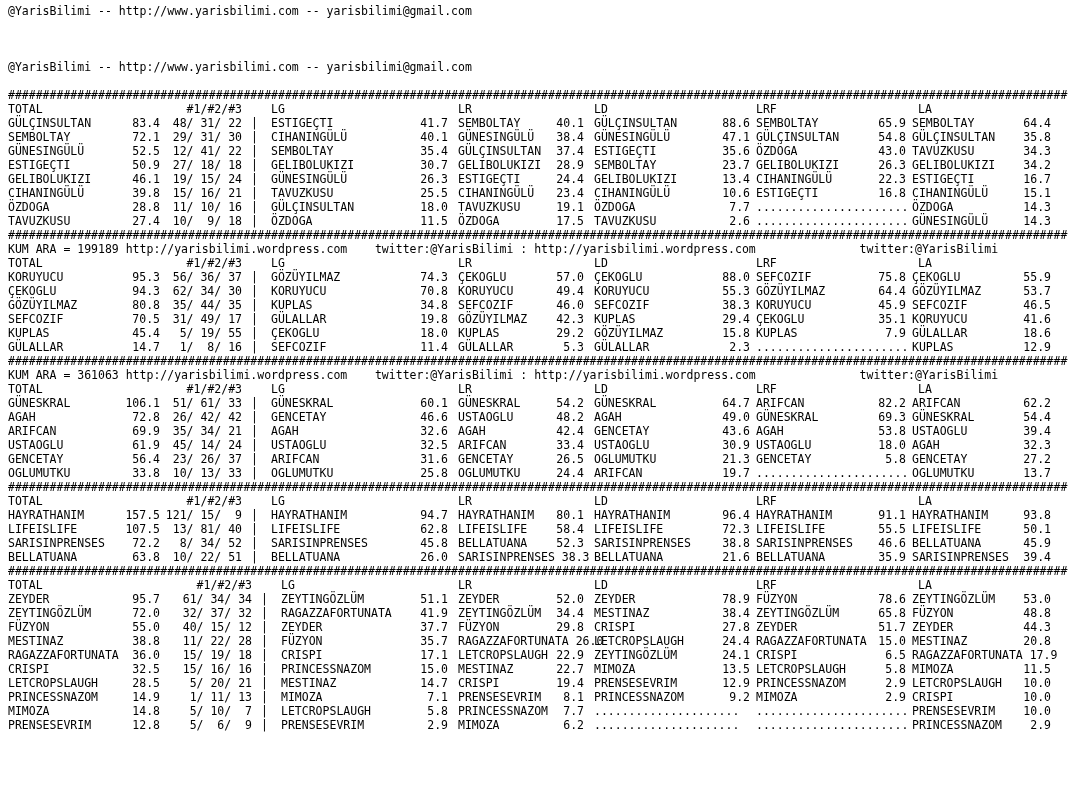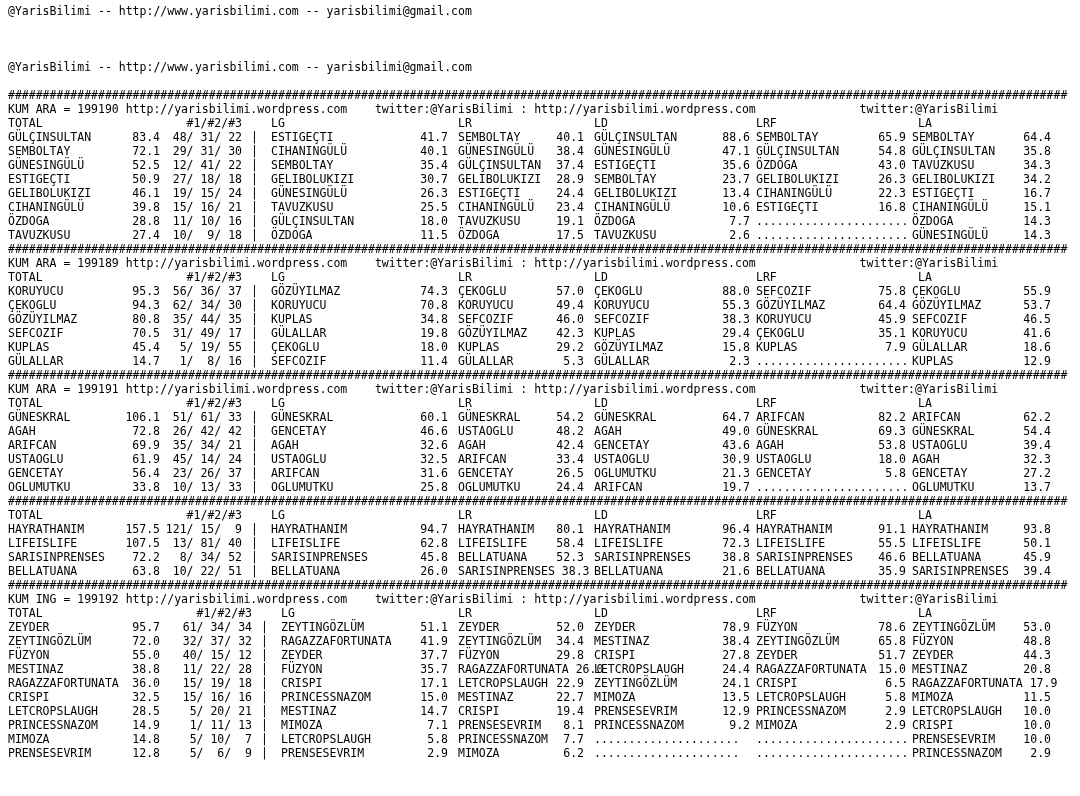--- a/index.html
+++ b/index.html
@@ -33,56 +33,54 @@
 
 <div class="doc">
   <div class="line">@YarisBilimi -- http://www.yarisbilimi.com -- yarisbilimi@gmail.com</div>
   <div class="line"></div>
   <div class="line"></div>
   <div class="line"></div>
   <div class="line">@YarisBilimi -- http://www.yarisbilimi.com -- yarisbilimi@gmail.com</div>
   <div class="line"></div>
   <div id="sections">
       <div class="line">#########################################################################################################################################################</div>
-      <div class="line"><span style="left: 8px;">KUM ARA = 199190 http://yarisbilimi.wordpress.com    twitter:@YarisBilimi : http://yarisbilimi.wordpress.com               twitter:@YarisBilimi</span></div>
       <div class="line"><span style="left: 8px;">TOTAL</span><span style="right: 838px;">#1/#2/#3</span><span style="left: 271px;">LG</span><span style="left: 458px;">LR</span><span style="left: 594px;">LD</span><span style="left: 756px;">LRF</span><span style="left: 918px;">LA</span></div>
       <div class="line"><span style="left: 8px;">GÜLÇINSULTAN</span><span style="right: 920px;">83.4</span><span style="right: 838px;">48/ 31/ 22</span><span style="left: 251px;">|</span><span style="left: 271px;">ESTIGEÇTI</span><span style="right: 632px;">41.7</span><span style="left: 458px;">SEMBOLTAY</span><span style="right: 496px;">40.1</span><span style="left: 594px;">GÜLÇINSULTAN</span><span style="right: 330px;">88.6</span><span style="left: 756px;">SEMBOLTAY</span><span style="right: 174px;">65.9</span><span style="left: 912px;">SEMBOLTAY</span><span style="right: 29px;">64.4</span></div>
       <div class="line"><span style="left: 8px;">SEMBOLTAY</span><span style="right: 920px;">72.1</span><span style="right: 838px;">29/ 31/ 30</span><span style="left: 251px;">|</span><span style="left: 271px;">CIHANINGÜLÜ</span><span style="right: 632px;">40.1</span><span style="left: 458px;">GÜNESINGÜLÜ</span><span style="right: 496px;">38.4</span><span style="left: 594px;">GÜNESINGÜLÜ</span><span style="right: 330px;">47.1</span><span style="left: 756px;">GÜLÇINSULTAN</span><span style="right: 174px;">54.8</span><span style="left: 912px;">GÜLÇINSULTAN</span><span style="right: 29px;">35.8</span></div>
       <div class="line"><span style="left: 8px;">GÜNESINGÜLÜ</span><span style="right: 920px;">52.5</span><span style="right: 838px;">12/ 41/ 22</span><span style="left: 251px;">|</span><span style="left: 271px;">SEMBOLTAY</span><span style="right: 632px;">35.4</span><span style="left: 458px;">GÜLÇINSULTAN</span><span style="right: 496px;">37.4</span><span style="left: 594px;">ESTIGEÇTI</span><span style="right: 330px;">35.6</span><span style="left: 756px;">ÖZDOGA</span><span style="right: 174px;">43.0</span><span style="left: 912px;">TAVUZKUSU</span><span style="right: 29px;">34.3</span></div>
       <div class="line"><span style="left: 8px;">ESTIGEÇTI</span><span style="right: 920px;">50.9</span><span style="right: 838px;">27/ 18/ 18</span><span style="left: 251px;">|</span><span style="left: 271px;">GELIBOLUKIZI</span><span style="right: 632px;">30.7</span><span style="left: 458px;">GELIBOLUKIZI</span><span style="right: 496px;">28.9</span><span style="left: 594px;">SEMBOLTAY</span><span style="right: 330px;">23.7</span><span style="left: 756px;">GELIBOLUKIZI</span><span style="right: 174px;">26.3</span><span style="left: 912px;">GELIBOLUKIZI</span><span style="right: 29px;">34.2</span></div>
       <div class="line"><span style="left: 8px;">GELIBOLUKIZI</span><span style="right: 920px;">46.1</span><span style="right: 838px;">19/ 15/ 24</span><span style="left: 251px;">|</span><span style="left: 271px;">GÜNESINGÜLÜ</span><span style="right: 632px;">26.3</span><span style="left: 458px;">ESTIGEÇTI</span><span style="right: 496px;">24.4</span><span style="left: 594px;">GELIBOLUKIZI</span><span style="right: 330px;">13.4</span><span style="left: 756px;">CIHANINGÜLÜ</span><span style="right: 174px;">22.3</span><span style="left: 912px;">ESTIGEÇTI</span><span style="right: 29px;">16.7</span></div>
       <div class="line"><span style="left: 8px;">CIHANINGÜLÜ</span><span style="right: 920px;">39.8</span><span style="right: 838px;">15/ 16/ 21</span><span style="left: 251px;">|</span><span style="left: 271px;">TAVUZKUSU</span><span style="right: 632px;">25.5</span><span style="left: 458px;">CIHANINGÜLÜ</span><span style="right: 496px;">23.4</span><span style="left: 594px;">CIHANINGÜLÜ</span><span style="right: 330px;">10.6</span><span style="left: 756px;">ESTIGEÇTI</span><span style="right: 174px;">16.8</span><span style="left: 912px;">CIHANINGÜLÜ</span><span style="right: 29px;">15.1</span></div>
       <div class="line"><span style="left: 8px;">ÖZDOGA</span><span style="right: 920px;">28.8</span><span style="right: 838px;">11/ 10/ 16</span><span style="left: 251px;">|</span><span style="left: 271px;">GÜLÇINSULTAN</span><span style="right: 632px;">18.0</span><span style="left: 458px;">TAVUZKUSU</span><span style="right: 496px;">19.1</span><span style="left: 594px;">ÖZDOGA</span><span style="right: 330px;">7.7</span><span style="left: 756px;">......................</span><span style="left: 912px;">ÖZDOGA</span><span style="right: 29px;">14.3</span></div>
       <div class="line"><span style="left: 8px;">TAVUZKUSU</span><span style="right: 920px;">27.4</span><span style="right: 838px;">10/  9/ 18</span><span style="left: 251px;">|</span><span style="left: 271px;">ÖZDOGA</span><span style="right: 632px;">11.5</span><span style="left: 458px;">ÖZDOGA</span><span style="right: 496px;">17.5</span><span style="left: 594px;">TAVUZKUSU</span><span style="right: 330px;">2.6</span><span style="left: 756px;">......................</span><span style="left: 912px;">GÜNESINGÜLÜ</span><span style="right: 29px;">14.3</span></div>
       <div class="line">#########################################################################################################################################################</div>
       <div class="line"><span style="left: 8px;">KUM ARA = 199189 http://yarisbilimi.wordpress.com    twitter:@YarisBilimi : http://yarisbilimi.wordpress.com               twitter:@YarisBilimi</span></div>
       <div class="line"><span style="left: 8px;">TOTAL</span><span style="right: 838px;">#1/#2/#3</span><span style="left: 271px;">LG</span><span style="left: 458px;">LR</span><span style="left: 594px;">LD</span><span style="left: 756px;">LRF</span><span style="left: 918px;">LA</span></div>
       <div class="line"><span style="left: 8px;">KORUYUCU</span><span style="right: 920px;">95.3</span><span style="right: 838px;">56/ 36/ 37</span><span style="left: 251px;">|</span><span style="left: 271px;">GÖZÜYILMAZ</span><span style="right: 632px;">74.3</span><span style="left: 458px;">ÇEKOGLU</span><span style="right: 496px;">57.0</span><span style="left: 594px;">ÇEKOGLU</span><span style="right: 330px;">88.0</span><span style="left: 756px;">SEFCOZIF</span><span style="right: 174px;">75.8</span><span style="left: 912px;">ÇEKOGLU</span><span style="right: 29px;">55.9</span></div>
       <div class="line"><span style="left: 8px;">ÇEKOGLU</span><span style="right: 920px;">94.3</span><span style="right: 838px;">62/ 34/ 30</span><span style="left: 251px;">|</span><span style="left: 271px;">KORUYUCU</span><span style="right: 632px;">70.8</span><span style="left: 458px;">KORUYUCU</span><span style="right: 496px;">49.4</span><span style="left: 594px;">KORUYUCU</span><span style="right: 330px;">55.3</span><span style="left: 756px;">GÖZÜYILMAZ</span><span style="right: 174px;">64.4</span><span style="left: 912px;">GÖZÜYILMAZ</span><span style="right: 29px;">53.7</span></div>
       <div class="line"><span style="left: 8px;">GÖZÜYILMAZ</span><span style="right: 920px;">80.8</span><span style="right: 838px;">35/ 44/ 35</span><span style="left: 251px;">|</span><span style="left: 271px;">KUPLAS</span><span style="right: 632px;">34.8</span><span style="left: 458px;">SEFCOZIF</span><span style="right: 496px;">46.0</span><span style="left: 594px;">SEFCOZIF</span><span style="right: 330px;">38.3</span><span style="left: 756px;">KORUYUCU</span><span style="right: 174px;">45.9</span><span style="left: 912px;">SEFCOZIF</span><span style="right: 29px;">46.5</span></div>
       <div class="line"><span style="left: 8px;">SEFCOZIF</span><span style="right: 920px;">70.5</span><span style="right: 838px;">31/ 49/ 17</span><span style="left: 251px;">|</span><span style="left: 271px;">GÜLALLAR</span><span style="right: 632px;">19.8</span><span style="left: 458px;">GÖZÜYILMAZ</span><span style="right: 496px;">42.3</span><span style="left: 594px;">KUPLAS</span><span style="right: 330px;">29.4</span><span style="left: 756px;">ÇEKOGLU</span><span style="right: 174px;">35.1</span><span style="left: 912px;">KORUYUCU</span><span style="right: 29px;">41.6</span></div>
       <div class="line"><span style="left: 8px;">KUPLAS</span><span style="right: 920px;">45.4</span><span style="right: 838px;"> 5/ 19/ 55</span><span style="left: 251px;">|</span><span style="left: 271px;">ÇEKOGLU</span><span style="right: 632px;">18.0</span><span style="left: 458px;">KUPLAS</span><span style="right: 496px;">29.2</span><span style="left: 594px;">GÖZÜYILMAZ</span><span style="right: 330px;">15.8</span><span style="left: 756px;">KUPLAS</span><span style="right: 174px;">7.9</span><span style="left: 912px;">GÜLALLAR</span><span style="right: 29px;">18.6</span></div>
       <div class="line"><span style="left: 8px;">GÜLALLAR</span><span style="right: 920px;">14.7</span><span style="right: 838px;"> 1/  8/ 16</span><span style="left: 251px;">|</span><span style="left: 271px;">SEFCOZIF</span><span style="right: 632px;">11.4</span><span style="left: 458px;">GÜLALLAR</span><span style="right: 496px;">5.3</span><span style="left: 594px;">GÜLALLAR</span><span style="right: 330px;">2.3</span><span style="left: 756px;">......................</span><span style="left: 912px;">KUPLAS</span><span style="right: 29px;">12.9</span></div>
       <div class="line">#########################################################################################################################################################</div>
-      <div class="line"><span style="left: 8px;">KUM ARA = 199191 http://yarisbilimi.wordpress.com    twitter:@YarisBilimi : http://yarisbilimi.wordpress.com               twitter:@YarisBilimi</span></div>
+      <div class="line"><span style="left: 8px;">KUM ARA = 361063 http://yarisbilimi.wordpress.com    twitter:@YarisBilimi : http://yarisbilimi.wordpress.com               twitter:@YarisBilimi</span></div>
       <div class="line"><span style="left: 8px;">TOTAL</span><span style="right: 838px;">#1/#2/#3</span><span style="left: 271px;">LG</span><span style="left: 458px;">LR</span><span style="left: 594px;">LD</span><span style="left: 756px;">LRF</span><span style="left: 918px;">LA</span></div>
       <div class="line"><span style="left: 8px;">GÜNESKRAL</span><span style="right: 920px;">106.1</span><span style="right: 838px;">51/ 61/ 33</span><span style="left: 251px;">|</span><span style="left: 271px;">GÜNESKRAL</span><span style="right: 632px;">60.1</span><span style="left: 458px;">GÜNESKRAL</span><span style="right: 496px;">54.2</span><span style="left: 594px;">GÜNESKRAL</span><span style="right: 330px;">64.7</span><span style="left: 756px;">ARIFCAN</span><span style="right: 174px;">82.2</span><span style="left: 912px;">ARIFCAN</span><span style="right: 29px;">62.2</span></div>
       <div class="line"><span style="left: 8px;">AGAH</span><span style="right: 920px;">72.8</span><span style="right: 838px;">26/ 42/ 42</span><span style="left: 251px;">|</span><span style="left: 271px;">GENCETAY</span><span style="right: 632px;">46.6</span><span style="left: 458px;">USTAOGLU</span><span style="right: 496px;">48.2</span><span style="left: 594px;">AGAH</span><span style="right: 330px;">49.0</span><span style="left: 756px;">GÜNESKRAL</span><span style="right: 174px;">69.3</span><span style="left: 912px;">GÜNESKRAL</span><span style="right: 29px;">54.4</span></div>
       <div class="line"><span style="left: 8px;">ARIFCAN</span><span style="right: 920px;">69.9</span><span style="right: 838px;">35/ 34/ 21</span><span style="left: 251px;">|</span><span style="left: 271px;">AGAH</span><span style="right: 632px;">32.6</span><span style="left: 458px;">AGAH</span><span style="right: 496px;">42.4</span><span style="left: 594px;">GENCETAY</span><span style="right: 330px;">43.6</span><span style="left: 756px;">AGAH</span><span style="right: 174px;">53.8</span><span style="left: 912px;">USTAOGLU</span><span style="right: 29px;">39.4</span></div>
       <div class="line"><span style="left: 8px;">USTAOGLU</span><span style="right: 920px;">61.9</span><span style="right: 838px;">45/ 14/ 24</span><span style="left: 251px;">|</span><span style="left: 271px;">USTAOGLU</span><span style="right: 632px;">32.5</span><span style="left: 458px;">ARIFCAN</span><span style="right: 496px;">33.4</span><span style="left: 594px;">USTAOGLU</span><span style="right: 330px;">30.9</span><span style="left: 756px;">USTAOGLU</span><span style="right: 174px;">18.0</span><span style="left: 912px;">AGAH</span><span style="right: 29px;">32.3</span></div>
       <div class="line"><span style="left: 8px;">GENCETAY</span><span style="right: 920px;">56.4</span><span style="right: 838px;">23/ 26/ 37</span><span style="left: 251px;">|</span><span style="left: 271px;">ARIFCAN</span><span style="right: 632px;">31.6</span><span style="left: 458px;">GENCETAY</span><span style="right: 496px;">26.5</span><span style="left: 594px;">OGLUMUTKU</span><span style="right: 330px;">21.3</span><span style="left: 756px;">GENCETAY</span><span style="right: 174px;">5.8</span><span style="left: 912px;">GENCETAY</span><span style="right: 29px;">27.2</span></div>
       <div class="line"><span style="left: 8px;">OGLUMUTKU</span><span style="right: 920px;">33.8</span><span style="right: 838px;">10/ 13/ 33</span><span style="left: 251px;">|</span><span style="left: 271px;">OGLUMUTKU</span><span style="right: 632px;">25.8</span><span style="left: 458px;">OGLUMUTKU</span><span style="right: 496px;">24.4</span><span style="left: 594px;">ARIFCAN</span><span style="right: 330px;">19.7</span><span style="left: 756px;">......................</span><span style="left: 912px;">OGLUMUTKU</span><span style="right: 29px;">13.7</span></div>
       <div class="line">#########################################################################################################################################################</div>
       <div class="line"><span style="left: 8px;">TOTAL</span><span style="right: 838px;">#1/#2/#3</span><span style="left: 271px;">LG</span><span style="left: 458px;">LR</span><span style="left: 594px;">LD</span><span style="left: 756px;">LRF</span><span style="left: 918px;">LA</span></div>
       <div class="line"><span style="left: 8px;">HAYRATHANIM</span><span style="right: 920px;">157.5</span><span style="right: 838px;">121/ 15/  9</span><span style="left: 251px;">|</span><span style="left: 271px;">HAYRATHANIM</span><span style="right: 632px;">94.7</span><span style="left: 458px;">HAYRATHANIM</span><span style="right: 496px;">80.1</span><span style="left: 594px;">HAYRATHANIM</span><span style="right: 330px;">96.4</span><span style="left: 756px;">HAYRATHANIM</span><span style="right: 174px;">91.1</span><span style="left: 912px;">HAYRATHANIM</span><span style="right: 29px;">93.8</span></div>
       <div class="line"><span style="left: 8px;">LIFEISLIFE</span><span style="right: 920px;">107.5</span><span style="right: 838px;">13/ 81/ 40</span><span style="left: 251px;">|</span><span style="left: 271px;">LIFEISLIFE</span><span style="right: 632px;">62.8</span><span style="left: 458px;">LIFEISLIFE</span><span style="right: 496px;">58.4</span><span style="left: 594px;">LIFEISLIFE</span><span style="right: 330px;">72.3</span><span style="left: 756px;">LIFEISLIFE</span><span style="right: 174px;">55.5</span><span style="left: 912px;">LIFEISLIFE</span><span style="right: 29px;">50.1</span></div>
       <div class="line"><span style="left: 8px;">SARISINPRENSES</span><span style="right: 920px;">72.2</span><span style="right: 838px;"> 8/ 34/ 52</span><span style="left: 251px;">|</span><span style="left: 271px;">SARISINPRENSES</span><span style="right: 632px;">45.8</span><span style="left: 458px;">BELLATUANA</span><span style="right: 496px;">52.3</span><span style="left: 594px;">SARISINPRENSES</span><span style="right: 330px;">38.8</span><span style="left: 756px;">SARISINPRENSES</span><span style="right: 174px;">46.6</span><span style="left: 912px;">BELLATUANA</span><span style="right: 29px;">45.9</span></div>
       <div class="line"><span style="left: 8px;">BELLATUANA</span><span style="right: 920px;">63.8</span><span style="right: 838px;">10/ 22/ 51</span><span style="left: 251px;">|</span><span style="left: 271px;">BELLATUANA</span><span style="right: 632px;">26.0</span><span style="left: 458px;">SARISINPRENSES</span><span style="left: 561.8px;">38.3</span><span style="left: 594px;">BELLATUANA</span><span style="right: 330px;">21.6</span><span style="left: 756px;">BELLATUANA</span><span style="right: 174px;">35.9</span><span style="left: 912px;">SARISINPRENSES</span><span style="right: 29px;">39.4</span></div>
       <div class="line">#########################################################################################################################################################</div>
-      <div class="line"><span style="left: 8px;">KUM ING = 199192 http://yarisbilimi.wordpress.com    twitter:@YarisBilimi : http://yarisbilimi.wordpress.com               twitter:@YarisBilimi</span></div>
       <div class="line"><span style="left: 8px;">TOTAL</span><span style="right: 828px;">#1/#2/#3</span><span style="left: 281px;">LG</span><span style="left: 458px;">LR</span><span style="left: 594px;">LD</span><span style="left: 756px;">LRF</span><span style="left: 918px;">LA</span></div>
       <div class="line"><span style="left: 8px;">ZEYDER</span><span style="right: 920px;">95.7</span><span style="right: 828px;">61/ 34/ 34</span><span style="left: 261px;">|</span><span style="left: 281px;">ZEYTINGÖZLÜM</span><span style="right: 632px;">51.1</span><span style="left: 458px;">ZEYDER</span><span style="right: 496px;">52.0</span><span style="left: 594px;">ZEYDER</span><span style="right: 330px;">78.9</span><span style="left: 756px;">FÜZYON</span><span style="right: 174px;">78.6</span><span style="left: 912px;">ZEYTINGÖZLÜM</span><span style="right: 29px;">53.0</span></div>
       <div class="line"><span style="left: 8px;">ZEYTINGÖZLÜM</span><span style="right: 920px;">72.0</span><span style="right: 828px;">32/ 37/ 32</span><span style="left: 261px;">|</span><span style="left: 281px;">RAGAZZAFORTUNATA</span><span style="right: 632px;">41.9</span><span style="left: 458px;">ZEYTINGÖZLÜM</span><span style="right: 496px;">34.4</span><span style="left: 594px;">MESTINAZ</span><span style="right: 330px;">38.4</span><span style="left: 756px;">ZEYTINGÖZLÜM</span><span style="right: 174px;">65.8</span><span style="left: 912px;">FÜZYON</span><span style="right: 29px;">48.8</span></div>
       <div class="line"><span style="left: 8px;">FÜZYON</span><span style="right: 920px;">55.0</span><span style="right: 828px;">40/ 15/ 12</span><span style="left: 261px;">|</span><span style="left: 281px;">ZEYDER</span><span style="right: 632px;">37.7</span><span style="left: 458px;">FÜZYON</span><span style="right: 496px;">29.8</span><span style="left: 594px;">CRISPI</span><span style="right: 330px;">27.8</span><span style="left: 756px;">ZEYDER</span><span style="right: 174px;">51.7</span><span style="left: 912px;">ZEYDER</span><span style="right: 29px;">44.3</span></div>
       <div class="line"><span style="left: 8px;">MESTINAZ</span><span style="right: 920px;">38.8</span><span style="right: 828px;">11/ 22/ 28</span><span style="left: 261px;">|</span><span style="left: 281px;">FÜZYON</span><span style="right: 632px;">35.7</span><span style="left: 458px;">RAGAZZAFORTUNATA</span><span style="left: 575.64px;">26.0</span><span style="left: 594px;">LETCROPSLAUGH</span><span style="right: 330px;">24.4</span><span style="left: 756px;">RAGAZZAFORTUNATA</span><span style="right: 174px;">15.0</span><span style="left: 912px;">MESTINAZ</span><span style="right: 29px;">20.8</span></div>
       <div class="line"><span style="left: 8px;">RAGAZZAFORTUNATA</span><span style="right: 920px;">36.0</span><span style="right: 828px;">15/ 19/ 18</span><span style="left: 261px;">|</span><span style="left: 281px;">CRISPI</span><span style="right: 632px;">17.1</span><span style="left: 458px;">LETCROPSLAUGH</span><span style="right: 496px;">22.9</span><span style="left: 594px;">ZEYTINGÖZLÜM</span><span style="right: 330px;">24.1</span><span style="left: 756px;">CRISPI</span><span style="right: 174px;">6.5</span><span style="left: 912px;">RAGAZZAFORTUNATA</span><span style="left: 1029.64px;">17.9</span></div>
       <div class="line"><span style="left: 8px;">CRISPI</span><span style="right: 920px;">32.5</span><span style="right: 828px;">15/ 16/ 16</span><span style="left: 261px;">|</span><span style="left: 281px;">PRINCESSNAZOM</span><span style="right: 632px;">15.0</span><span style="left: 458px;">MESTINAZ</span><span style="right: 496px;">22.7</span><span style="left: 594px;">MIMOZA</span><span style="right: 330px;">13.5</span><span style="left: 756px;">LETCROPSLAUGH</span><span style="right: 174px;">5.8</span><span style="left: 912px;">MIMOZA</span><span style="right: 29px;">11.5</span></div>
       <div class="line"><span style="left: 8px;">LETCROPSLAUGH</span><span style="right: 920px;">28.5</span><span style="right: 828px;"> 5/ 20/ 21</span><span style="left: 261px;">|</span><span style="left: 281px;">MESTINAZ</span><span style="right: 632px;">14.7</span><span style="left: 458px;">CRISPI</span><span style="right: 496px;">19.4</span><span style="left: 594px;">PRENSESEVRIM</span><span style="right: 330px;">12.9</span><span style="left: 756px;">PRINCESSNAZOM</span><span style="right: 174px;">2.9</span><span style="left: 912px;">LETCROPSLAUGH</span><span style="right: 29px;">10.0</span></div>
       <div class="line"><span style="left: 8px;">PRINCESSNAZOM</span><span style="right: 920px;">14.9</span><span style="right: 828px;"> 1/ 11/ 13</span><span style="left: 261px;">|</span><span style="left: 281px;">MIMOZA</span><span style="right: 632px;">7.1</span><span style="left: 458px;">PRENSESEVRIM</span><span style="right: 496px;">8.1</span><span style="left: 594px;">PRINCESSNAZOM</span><span style="right: 330px;">9.2</span><span style="left: 756px;">MIMOZA</span><span style="right: 174px;">2.9</span><span style="left: 912px;">CRISPI</span><span style="right: 29px;">10.0</span></div>
       <div class="line"><span style="left: 8px;">MIMOZA</span><span style="right: 920px;">14.8</span><span style="right: 828px;"> 5/ 10/  7</span><span style="left: 261px;">|</span><span style="left: 281px;">LETCROPSLAUGH</span><span style="right: 632px;">5.8</span><span style="left: 458px;">PRINCESSNAZOM</span><span style="right: 496px;">7.7</span><span style="left: 594px;">.....................</span><span style="left: 756px;">......................</span><span style="left: 912px;">PRENSESEVRIM</span><span style="right: 29px;">10.0</span></div>

